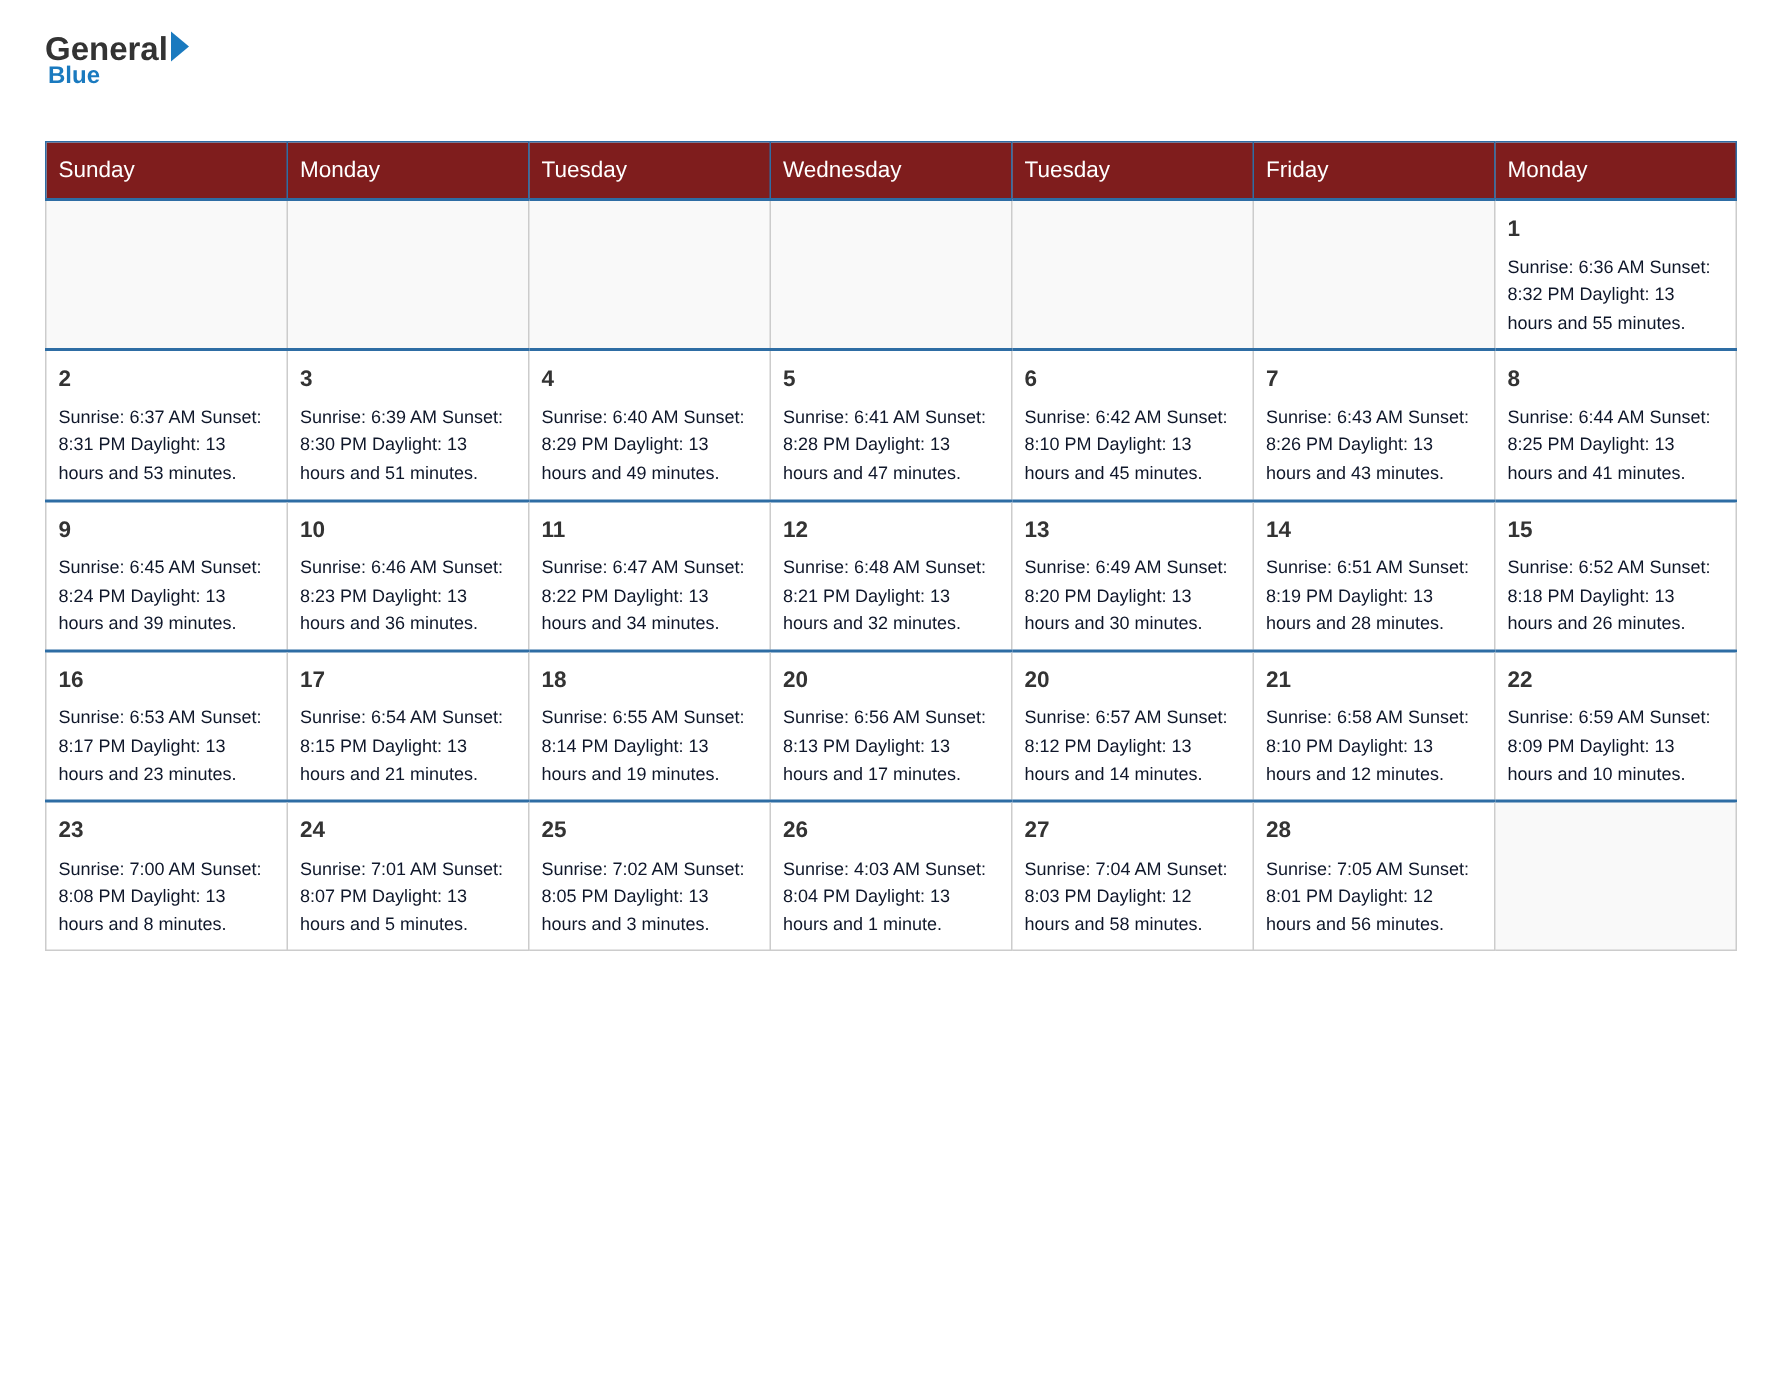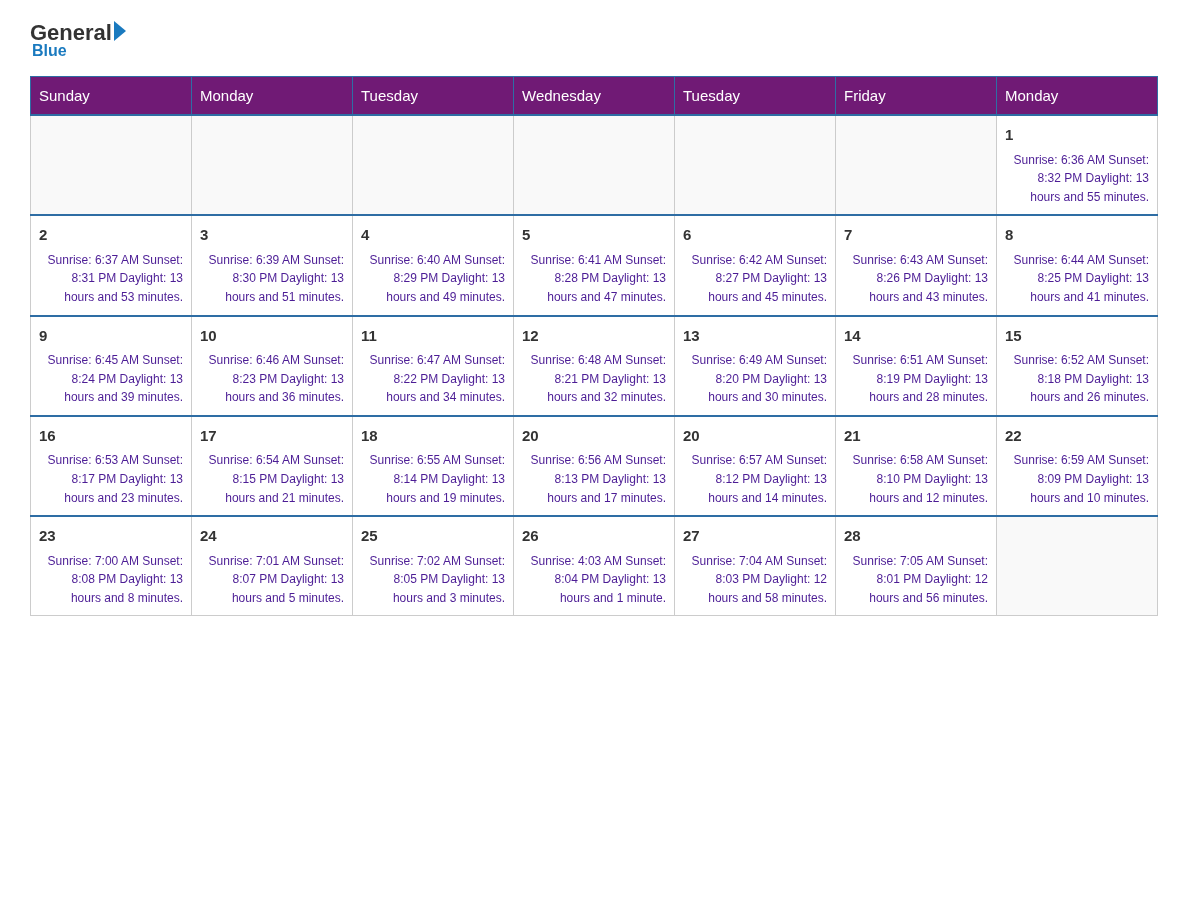--- a/index.html
+++ b/index.html
@@ -6,21 +6,21 @@
     body {
       font-family: Arial, sans-serif;
       background: #fff;
       padding: 20px 30px;
       color: #333;
     }
     .header {
       display: flex;
       justify-content: space-between;
       align-items: flex-start;
-      margin-bottom: 16px;
+      margin-bottom: 34px;
     }
     .logo-container {
       display: flex;
       flex-direction: column;
       align-items: flex-start;
     }
     .logo-text {
       display: flex;
       align-items: center;
       font-size: 22px;
@@ -55,21 +55,21 @@
       font-size: 18px;
       color: #333;
       margin-top: 4px;
     }
     .calendar {
       width: 100%;
       border-collapse: collapse;
       border: 1px solid #999;
     }
     .calendar th {
-      background-color: #701a75;
+      background-color: #7f1d1d;
       color: #fff;
       padding: 10px 8px;
       text-align: left;
       font-size: 15px;
       font-weight: normal;
       border: 1px solid #2e6da4;
     }
     .calendar td {
       vertical-align: top;
       padding: 8px;
@@ -81,23 +81,22 @@
       line-height: 1.5;
     }
     .day-number {
       font-size: 15px;
       font-weight: bold;
       display: block;
       margin-bottom: 4px;
     }
     .day-info {
       font-size: 12px;
-      color: #4c1d95;
+      color: #0f172a;
       line-height: 1.55;
-      text-align: right;
     }
     .empty-cell {
       background: #f9f9f9;
     }
     .week-row td {
       border-top: 2px solid #2e6da4;
     }
   </style>
 </head>
 <body>
@@ -164,21 +163,21 @@
         </td>
         <td>
           <span class="day-number">5</span>
           <div class="day-info">Sunrise: 6:41 AM
 Sunset: 8:28 PM
 Daylight: 13 hours and 47 minutes.</div>
         </td>
         <td>
           <span class="day-number">6</span>
           <div class="day-info">Sunrise: 6:42 AM
-Sunset: 8:27 PM
+Sunset: 8:10 PM
 Daylight: 13 hours and 45 minutes.</div>
         </td>
         <td>
           <span class="day-number">7</span>
           <div class="day-info">Sunrise: 6:43 AM
 Sunset: 8:26 PM
 Daylight: 13 hours and 43 minutes.</div>
         </td>
         <td>
           <span class="day-number">8</span>

